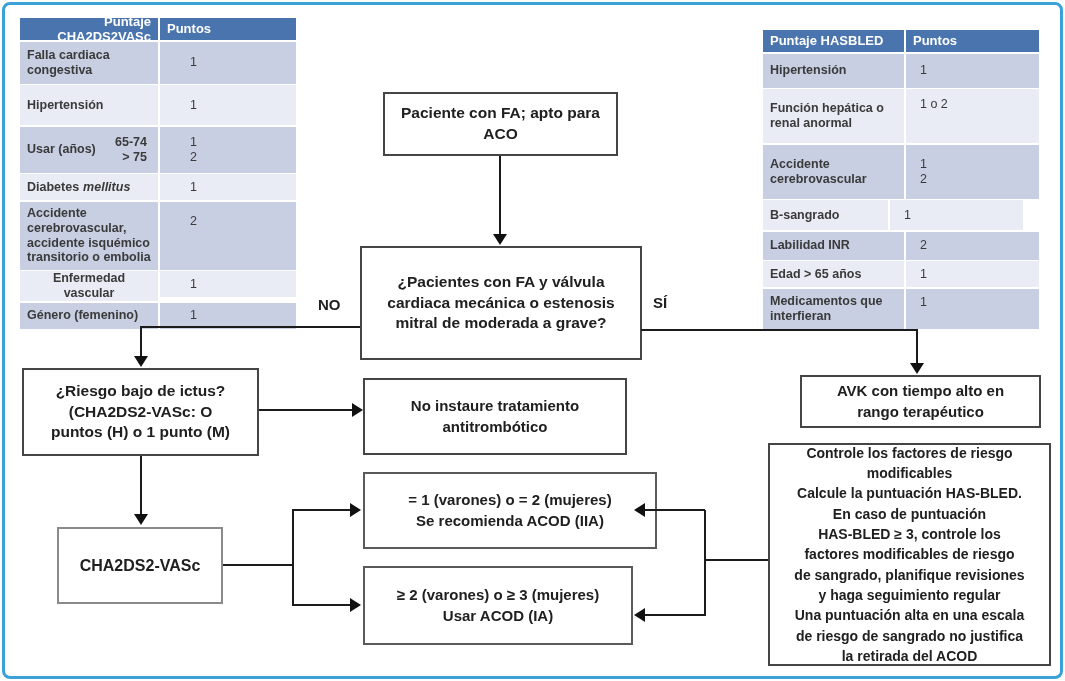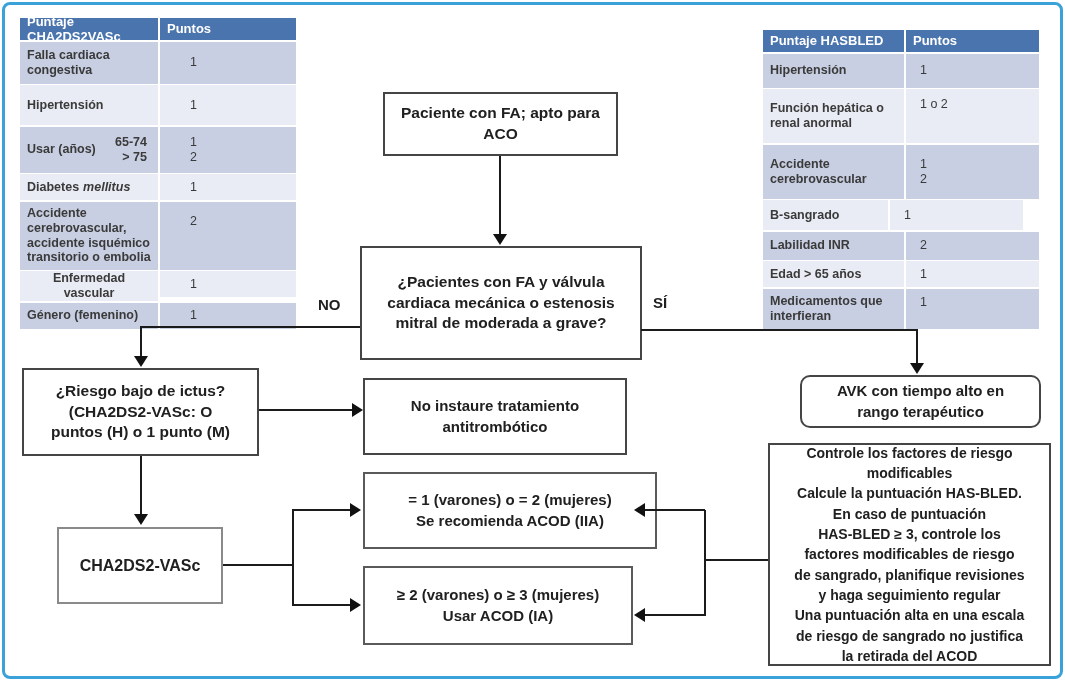--- a/index.html
+++ b/index.html
@@ -34,21 +34,21 @@
   .branch-label{position:absolute;font-weight:bold;font-size:15px;color:#202020;}
 </style>
 </head>
 <body>
 
 <div class="canvas">
   <div class="frame"></div>
 
   <div class="score-table" style="left:20px;top:18px;width:278px;">
     <div class="trow thead">
-      <div class="cell lbl" style="width:140px;height:22px;">Puntaje CHA2DS2VASc</div>
+      <div class="cell lbl" style="width:140px;height:22px;text-align:right;">Puntaje CHA2DS2VASc</div>
       <div class="cell pts" style="width:136px;height:22px;">Puntos</div>
     </div>
     <div class="trow rdark">
       <div class="cell lbl" style="width:140px;height:42px;">
           <span>Falla cardiaca congestiva</span>
         </div>
       <div class="cell pts" style="width:136px;height:42px;padding-left:30px;"><span style="white-space:pre-line;">1</span></div>
     </div>
     <div class="trow rlight">
       <div class="cell lbl" style="width:140px;height:40px;">
@@ -157,21 +157,21 @@
 antitrombótico</div>
 
   <div class="node" style="left:57px;top:527px;width:166px;height:77px;font-size:16px;border-color:#8a8a8a;">CHA2DS2-VASc</div>
 
   <div class="node" style="left:363px;top:472px;width:294px;height:77px;font-size:15px;border-color:#5a5a5a;">= 1 (varones) o = 2 (mujeres)
 Se recomienda ACOD (IIA)</div>
 
   <div class="node" style="left:363px;top:566px;width:270px;height:79px;font-size:15px;border-color:#5a5a5a;">≥ 2 (varones) o ≥ 3 (mujeres)
 Usar ACOD (IA)</div>
 
-  <div class="node" style="left:800px;top:375px;width:241px;height:53px;font-size:15px;border-radius:10px;">AVK con tiempo alto en
+  <div class="node" style="left:800px;top:375px;width:241px;height:53px;font-size:15px;">AVK con tiempo alto en
 rango terapéutico</div>
 
   <div class="node" style="left:768px;top:443px;width:283px;height:223px;font-size:14px;line-height:1.45;">Controle los factores de riesgo
 modificables
 Calcule la puntuación HAS-BLED.
 En caso de puntuación
 HAS-BLED ≥ 3, controle los
 factores modificables de riesgo
 de sangrado, planifique revisiones
 y haga seguimiento regular

